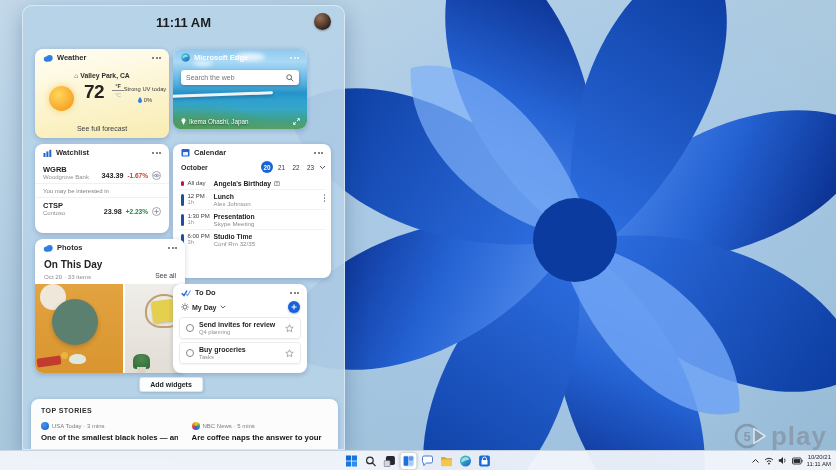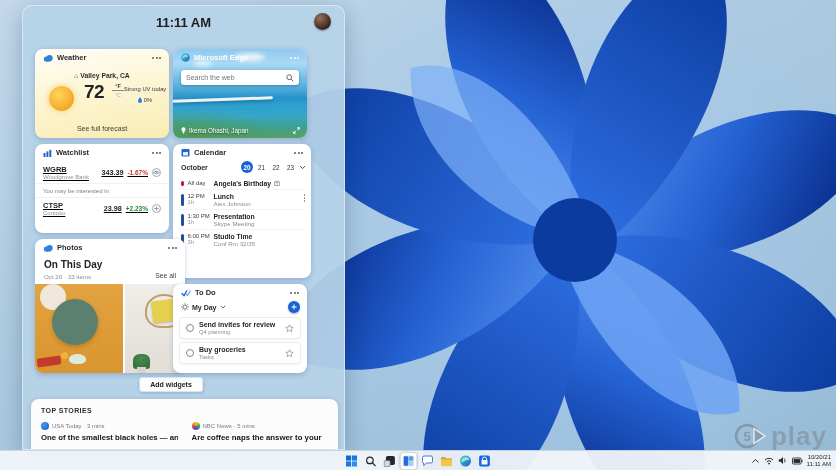--- a/index.html
+++ b/index.html
@@ -39,51 +39,51 @@
   .w-unit-f { font-size:5.5px; font-weight:bold; color:#333; border-bottom:1px solid #8a8a8a; padding-bottom:1px; }
   .w-unit-c { font-size:5.5px; color:#b3b3b3; padding-top:1px; }
   .w-cond { position:absolute; left:88px; right:2px; top:37px; text-align:center;
     font-size:5.8px; color:#3a3a3c; white-space:nowrap; }
   .w-precip { position:absolute; left:88px; right:2px; top:48px; text-align:center;
     font-size:5.8px; color:#3a3a3c; display:flex; align-items:center; justify-content:center; gap:2px; }
   .w-link { position:absolute; bottom:6px; left:0; right:0; text-align:center;
     font-size:7px; color:#3c3c40; cursor:pointer; }
 
   
-  #edge { left:150px; top:43px; width:134px; height:89px; }
+  #edge { left:150px; top:43px; width:134px; height:80px; }
   .e-photo { position:absolute; inset:0;
     background:linear-gradient(180deg,#8fc9f0 0%,#a9d9f5 16%,#7fc2ea 30%,#4aa9d8 46%,#2592c8 55%,#2fa0d0 64%,#36a7c4 76%,#3fa08c 88%,#569f66 100%); }
   .e-cloud { position:absolute; background:#fff; opacity:.75; border-radius:50%; filter:blur(2px); }
   .e-bridge { position:absolute; left:-2px; right:34px; top:55%; height:2.5px; background:#edf3f6;
     border-radius:2px; transform:rotate(-2deg); box-shadow:0 2px 3px rgba(0,40,60,.25); }
   .e-green { position:absolute; bottom:0; left:0; width:75%; height:34%;
     background:radial-gradient(ellipse at 15% 100%, #4f9a5c 0%, rgba(79,154,92,0) 70%); }
   .e-search { position:absolute; top:21px; left:8px; right:8px; height:15px; background:#fff;
     border-radius:3px; box-shadow:0 1px 3px rgba(0,30,60,.3); display:flex; align-items:center; padding:0 5px; }
   .e-search input { flex:1; border:none; outline:none; font-size:7px; color:#444; background:transparent;
     font-family:"Liberation Sans", sans-serif; }
   .e-caption { position:absolute; bottom:4px; left:8px; right:7px; display:flex; align-items:center; gap:3px;
     color:#fff; font-size:6.3px; text-shadow:0 1px 2px rgba(0,0,0,.55); }
 
   
   #watchlist { left:12px; top:138px; width:134px; height:89px; padding-top:18px; }
-  .s-row { display:flex; align-items:center; padding:3px 8px;text-decoration:underline; }
+  .s-row { display:flex; align-items:flex-end; padding:3px 8px; }
   .s-sym { font-size:7.5px; font-weight:bold; color:#232325; }
   .s-name { font-size:6px; color:#8f8f93; }
   .s-right { margin-left:auto; display:flex; align-items:center; gap:4px; }
   .s-price { font-size:7.2px; font-weight:bold; color:#232325; }
   .s-chg { font-size:6.5px; font-weight:bold; }
   .s-chg.down { color:#cf3a28; } .s-chg.up { color:#1d8a3c; }
   .s-icon { width:9px; height:9px; border:1px solid #a3a8af; border-radius:50%;
     display:flex; align-items:center; justify-content:center; cursor:pointer; }
   .s-sugg { font-size:6px; color:#7f7f84; padding:4px 8px 3px;
     border-top:1px solid #f1f1f2; border-bottom:1px solid #f1f1f2; }
 
   
-  #calendar { left:150px; top:138px; width:138px; height:134px; }
+  #calendar { left:150px; top:138px; width:158px; height:134px; }
   .c-datebar { position:absolute; top:17px; left:8px; right:5px; display:flex; align-items:center; gap:2.5px; }
   .c-month { font-size:7px; font-weight:bold; color:#2b2b2e; margin-right:auto; }
   .c-date { width:12px; height:12px; border-radius:50%; font-size:6.3px; color:#333;
     display:flex; align-items:center; justify-content:center; cursor:pointer; }
   .c-date.sel { background:#1862d8; color:#fff; font-weight:bold; }
   .c-events { position:absolute; top:33px; left:6px; right:5px; bottom:2px; }
   .ev { display:flex; align-items:flex-start; padding:2.5px 2px 2.5px 0; border-bottom:1px solid #f3f3f4; position:relative; }
   .ev:last-child { border-bottom:none; }
   .ev-bar { width:2.5px; align-self:stretch; border-radius:2px; background:#1f4e9e; margin:1px 4px 1px 2px; }
   .ev.pink .ev-bar { background:#c4105c; }

